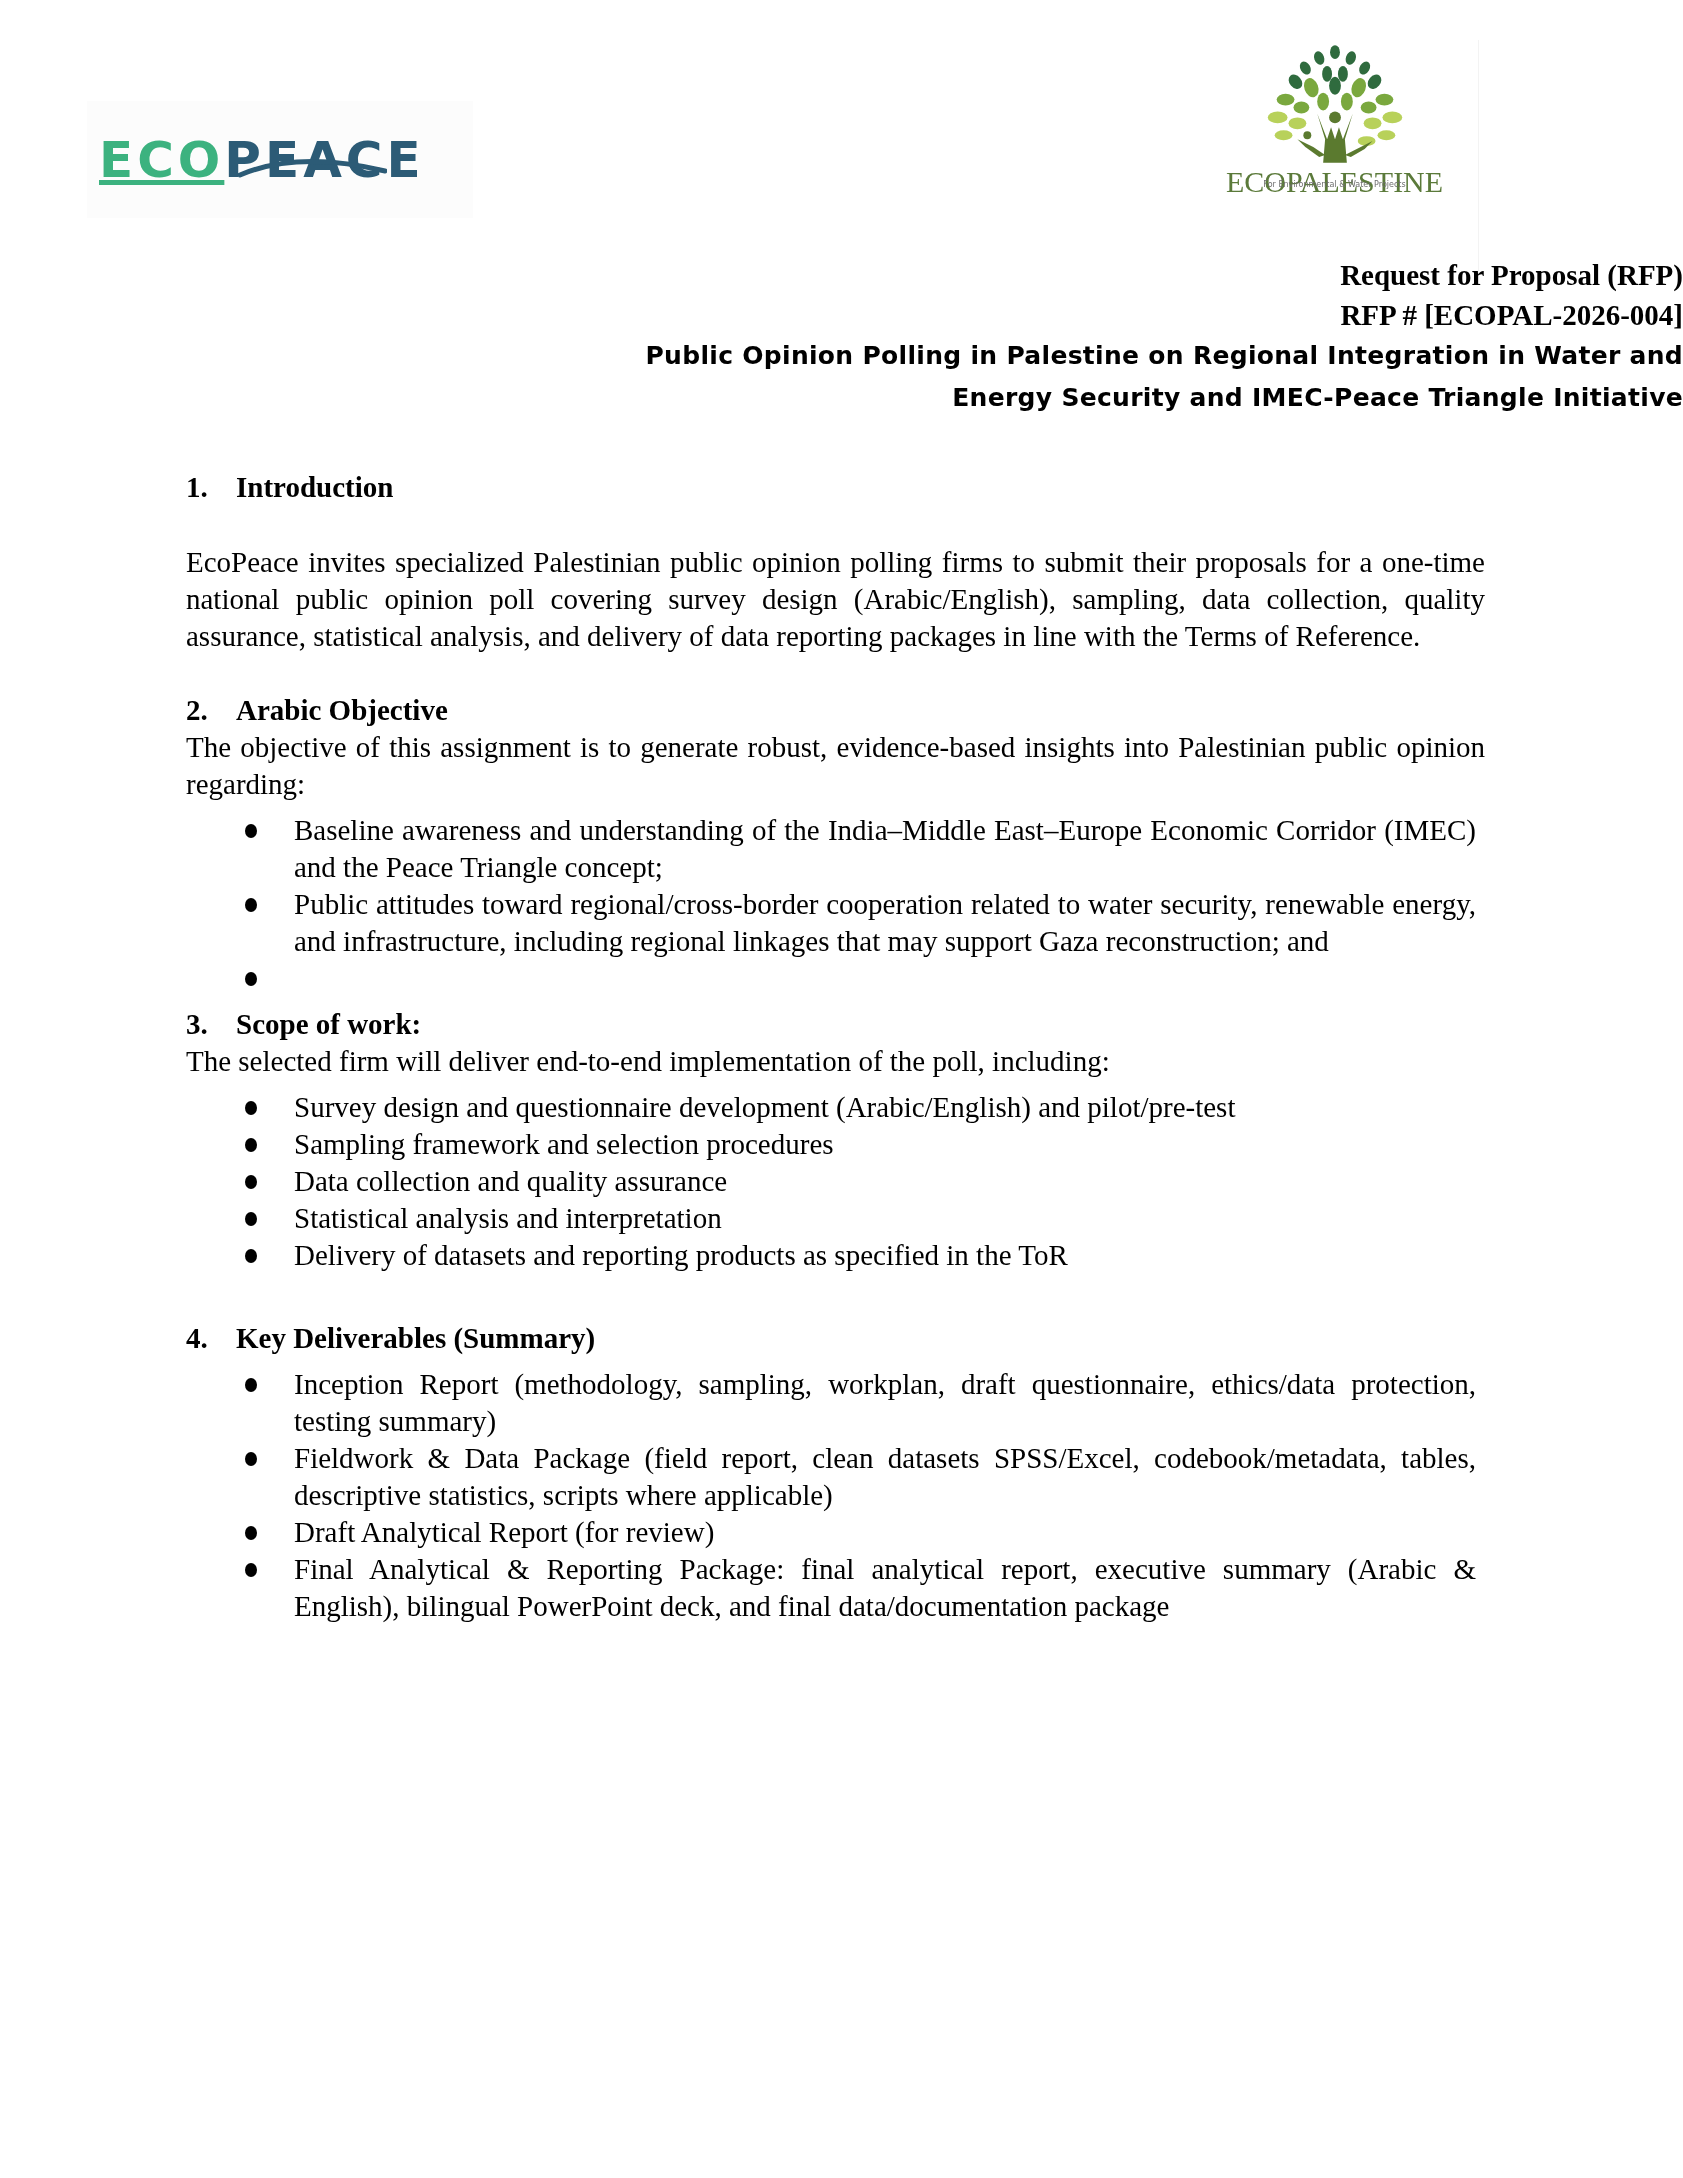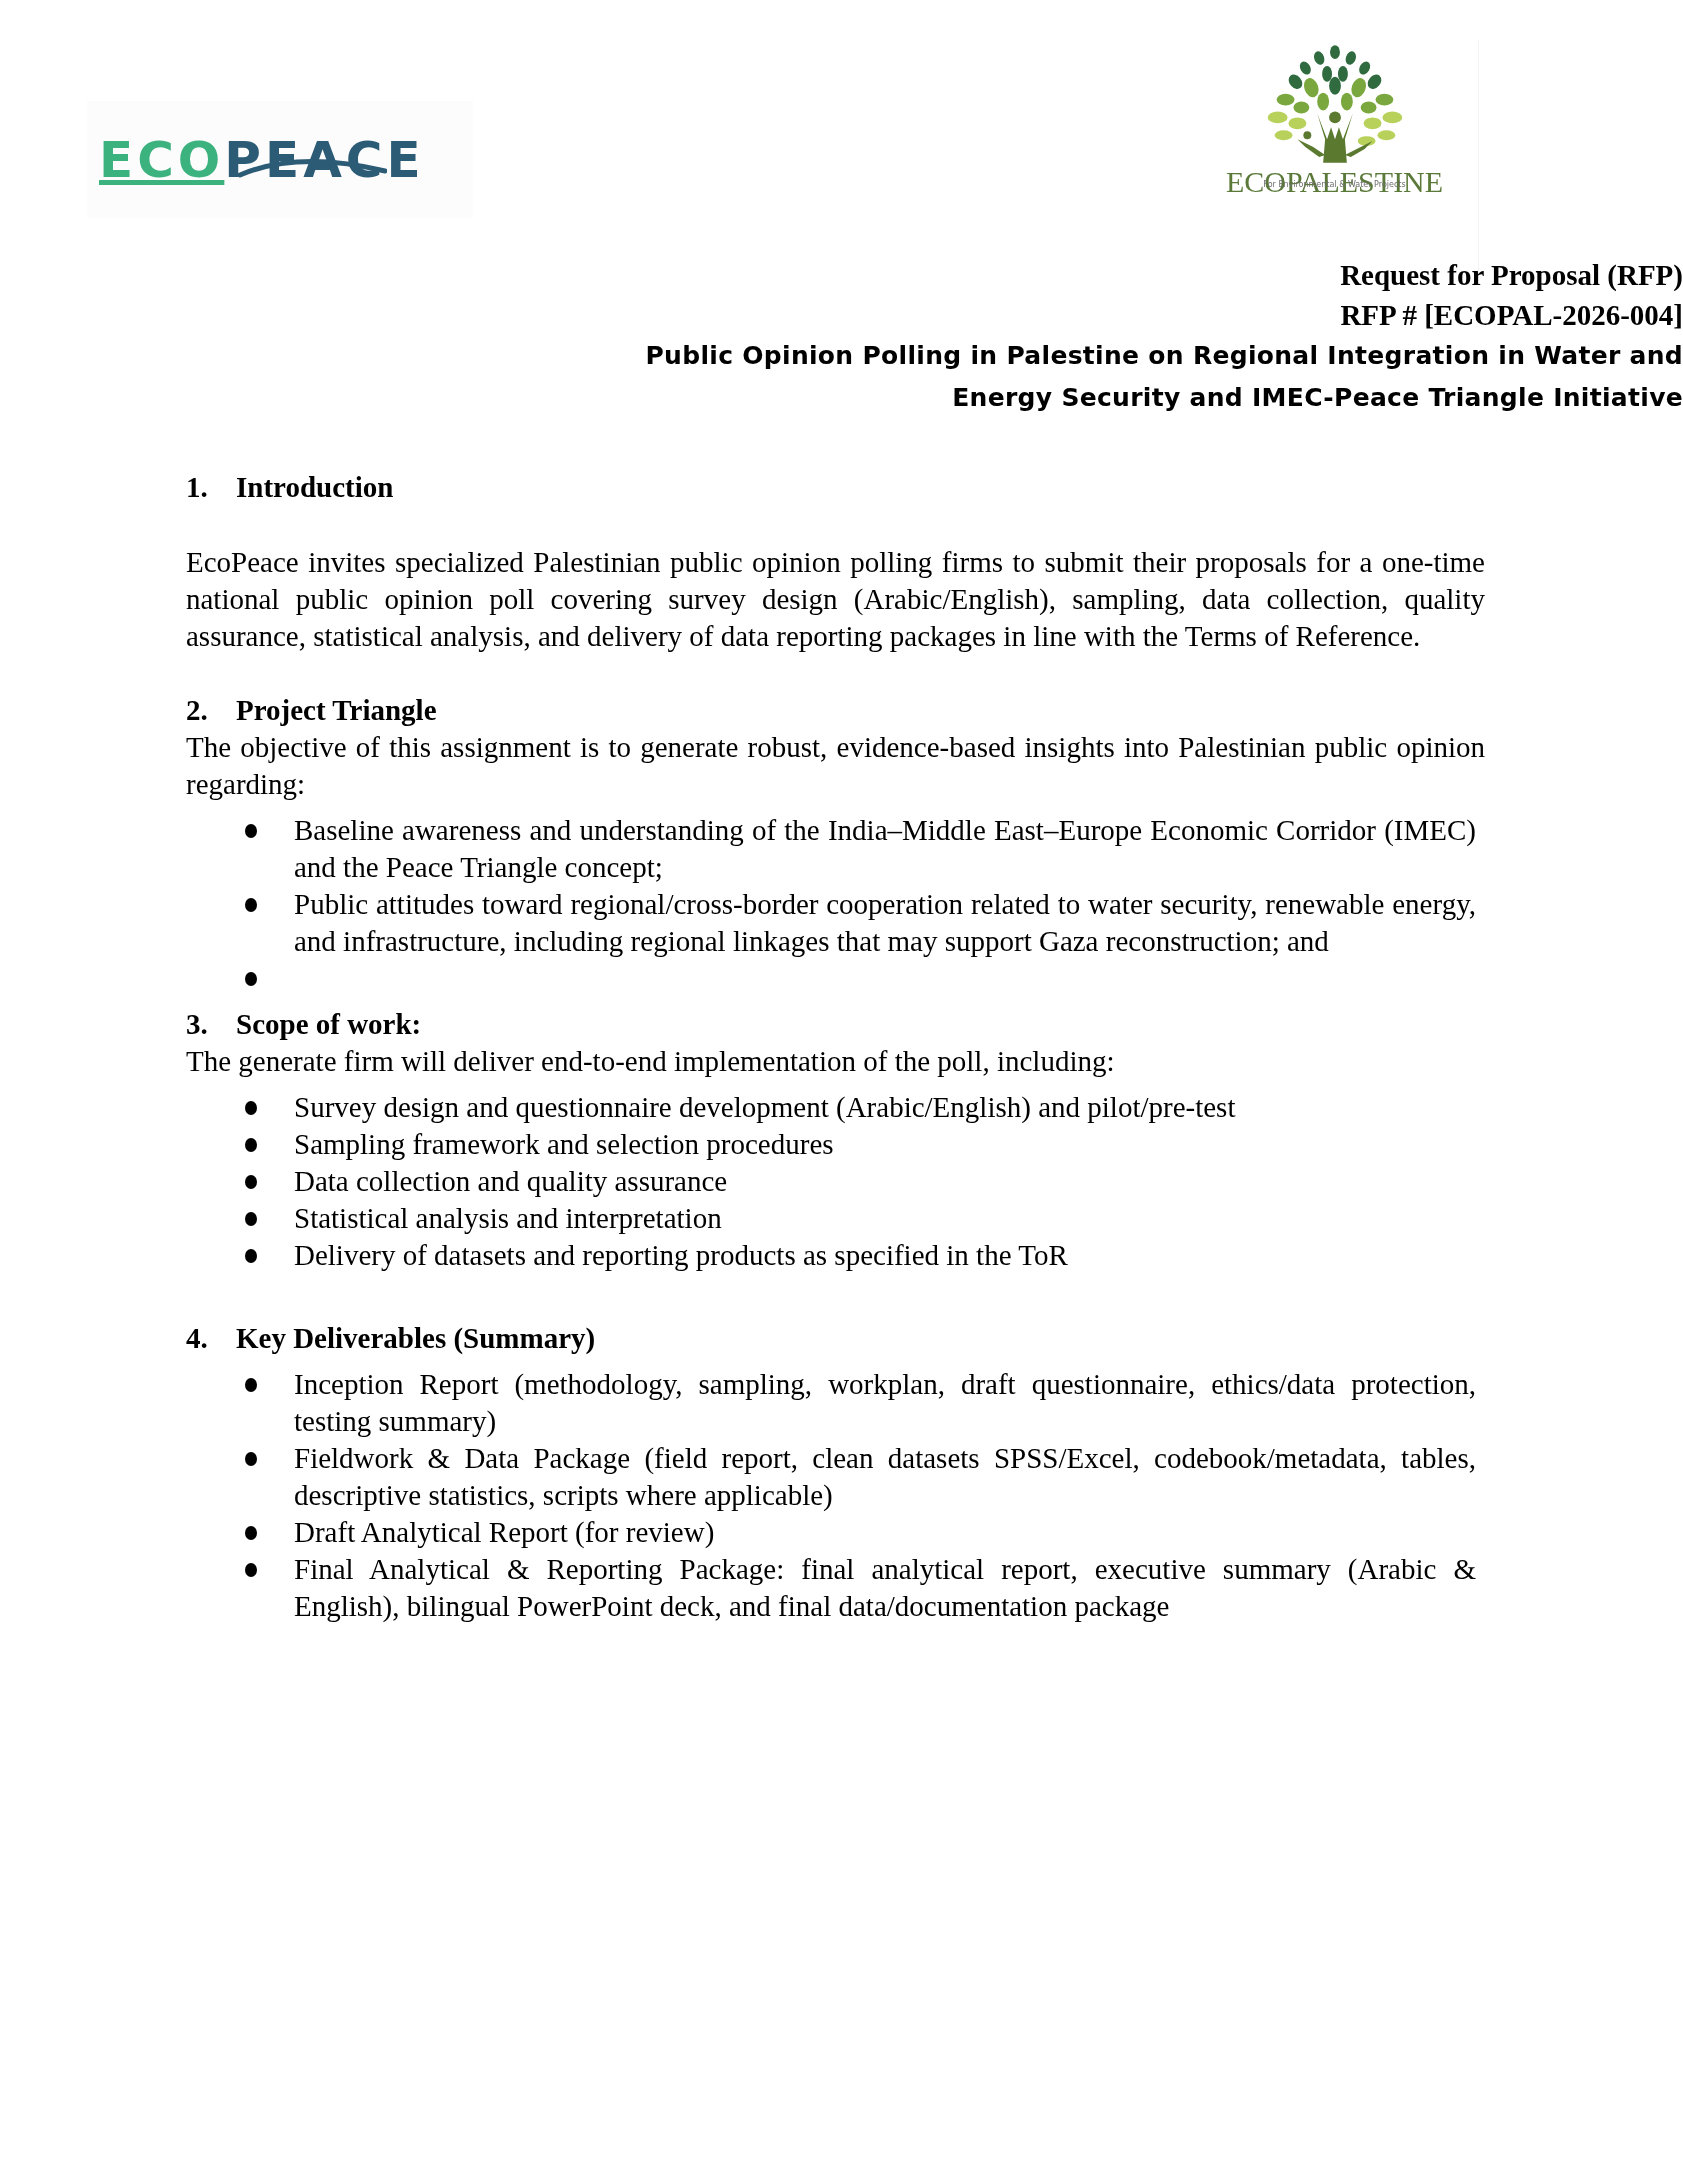--- a/index.html
+++ b/index.html
@@ -143,38 +143,38 @@
       </div>
       <div class="gap-lg"></div>
       <p class="para">EcoPeace invites specialized Palestinian public opinion polling firms to submit their proposals for a one-time national public opinion poll covering survey design (Arabic/English), sampling, data collection, quality assurance, statistical analysis, and delivery of data reporting packages in line with the Terms of Reference.</p>
     </div>
 
     <div class="gap-md"></div>
 
     <div class="section">
       <div class="heading">
         <span class="num">2.</span>
-        <span>Project Triangle</span>
+        <span>Arabic Objective</span>
       </div>
       <p class="para">The objective of this assignment is to generate robust, evidence-based insights into Palestinian public opinion regarding:</p>
       <ul class="bullets">
         <li><span class="dot"></span><span>Baseline awareness and understanding of the India–Middle East–Europe Economic Corridor (IMEC) and the Peace Triangle concept;</span></li>
         <li><span class="dot"></span><span>Public attitudes toward regional/cross-border cooperation related to water security, renewable energy, and infrastructure, including regional linkages that may support Gaza reconstruction; and</span></li>
         <li><span class="dot"></span></li>
       </ul>
     </div>
 
     <div class="gap-md"></div>
 
     <div class="section">
       <div class="heading">
         <span class="num">3.</span>
         <span>Scope of work:</span>
       </div>
-      <p class="para">The generate firm will deliver end-to-end implementation of the poll, including:</p>
+      <p class="para">The selected firm will deliver end-to-end implementation of the poll, including:</p>
       <ul class="bullets">
         <li><span class="dot"></span><span>Survey design and questionnaire development (Arabic/English) and pilot/pre-test</span></li>
         <li><span class="dot"></span><span>Sampling framework and selection procedures</span></li>
         <li><span class="dot"></span><span>Data collection and quality assurance</span></li>
         <li><span class="dot"></span><span>Statistical analysis and interpretation</span></li>
         <li><span class="dot"></span><span>Delivery of datasets and reporting products as specified in the ToR</span></li>
       </ul>
     </div>
 
     <div class="gap-md"></div>

